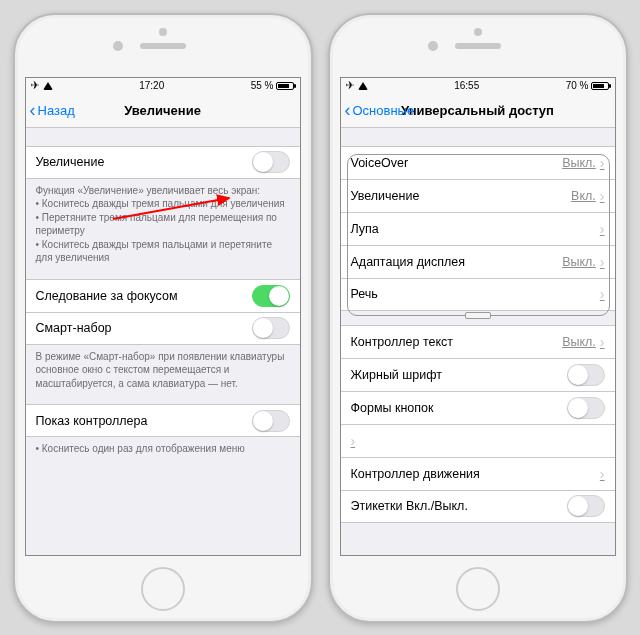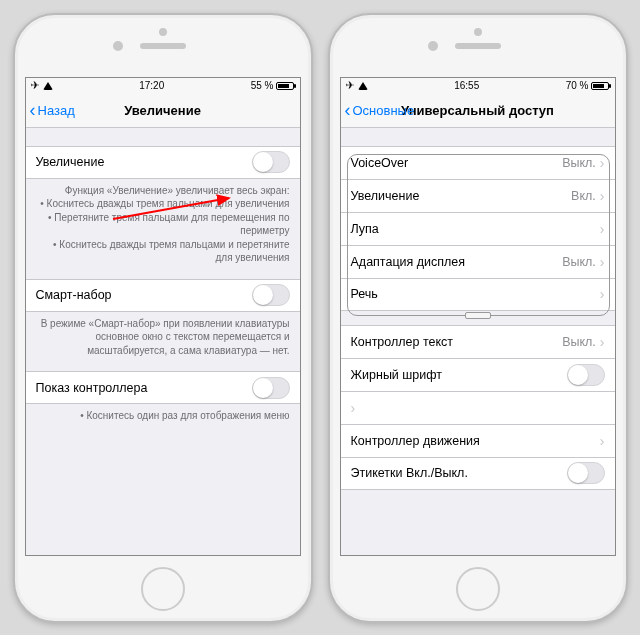--- a/index.html
+++ b/index.html
@@ -74,26 +74,25 @@
   .group { margin-top: 14px; }
   .group.first { margin-top: 18px; }
   .row {
     background: #fff; min-height: 33px;
     display: flex; align-items: center; justify-content: space-between;
     padding: 0 10px;
     border-top: 0.5px solid #c8c7cc;
   }
   .row:last-child { border-bottom: 0.5px solid #c8c7cc; }
   .row .label { color: #000; }
-  .row .value { color: #8e8e93; display:flex; align-items:center; gap:4px;}
+  .row .value { color: #8e8e93; display:flex; align-items:center; gap:4px;text-decoration:underline;}
   .chevr { color: #c7c7cc; font-size: 14px; }
   .footer {
     color: #6d6d72; font-size: 10px; line-height: 1.35;
     padding: 5px 10px 0 10px;
-    text-align: right;
   }
   .footer ul { list-style: none; padding-left: 0;}
   .footer li::before { content: "• "; }
   .toggle {
     width: 38px; height: 22px; border-radius: 11px; background: #e5e5ea;
     border: 1px solid #d4d4d8; position: relative; flex-shrink:0;
   }
   .toggle .knob {
     position: absolute; top: 0; left: 0; width: 20px; height: 20px;
     border-radius: 50%; background: #fff; box-shadow: 0 1px 2px rgba(0,0,0,.25);
@@ -175,20 +174,26 @@
         <div>Функция «Увеличение» увеличивает весь экран:</div>
         <ul id="f1list">
             <li>Коснитесь дважды тремя пальцами для увеличения</li>
             <li>Перетяните тремя пальцами для перемещения по периметру</li>
             <li>Коснитесь дважды тремя пальцами и перетяните для увеличения</li>
           </ul>
       </div>
 
       <div class="group">
         <div class="row">
+          <span class="label">Следование за фокусом</span>
+          <span class="toggle on">
+              <span class="knob"></span>
+            </span>
+        </div>
+        <div class="row">
           <span class="label">Смарт-набор</span>
           <span class="toggle">
               <span class="knob"></span>
             </span>
         </div>
       </div>
       <div class="footer">В режиме «Смарт-набор» при появлении клавиатуры основное окно с текстом перемещается и масштабируется, а сама клавиатура — нет.</div>
 
       <div class="group">
         <div class="row">
@@ -268,20 +273,26 @@
             <span class="label">Контроллер текст</span>
             <span class="value">Выкл. <span class="chevr">›</span></span>
           </div>
           <div class="row">
             <span class="label">Жирный шрифт</span>
             <span class="toggle">
               <span class="knob"></span>
             </span>
           </div>
           <div class="row">
+            <span class="label">Формы кнопок</span>
+            <span class="toggle">
+              <span class="knob"></span>
+            </span>
+          </div>
+          <div class="row">
             <span class="value"> 
               <span class="chevr">›</span>
             </span>
           </div>
           <div class="row">
             <span class="label">Контроллер движения</span>
             <span class="value"> 
               <span class="chevr">›</span>
             </span>
           </div>

